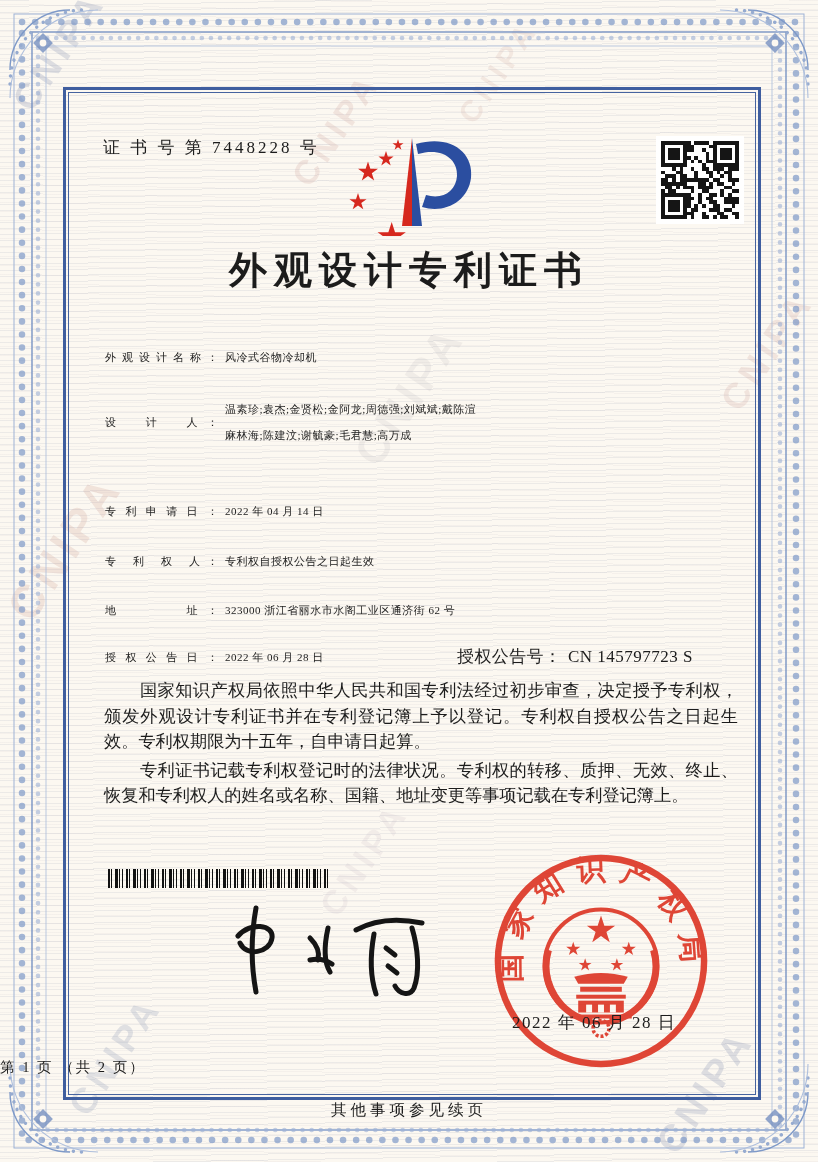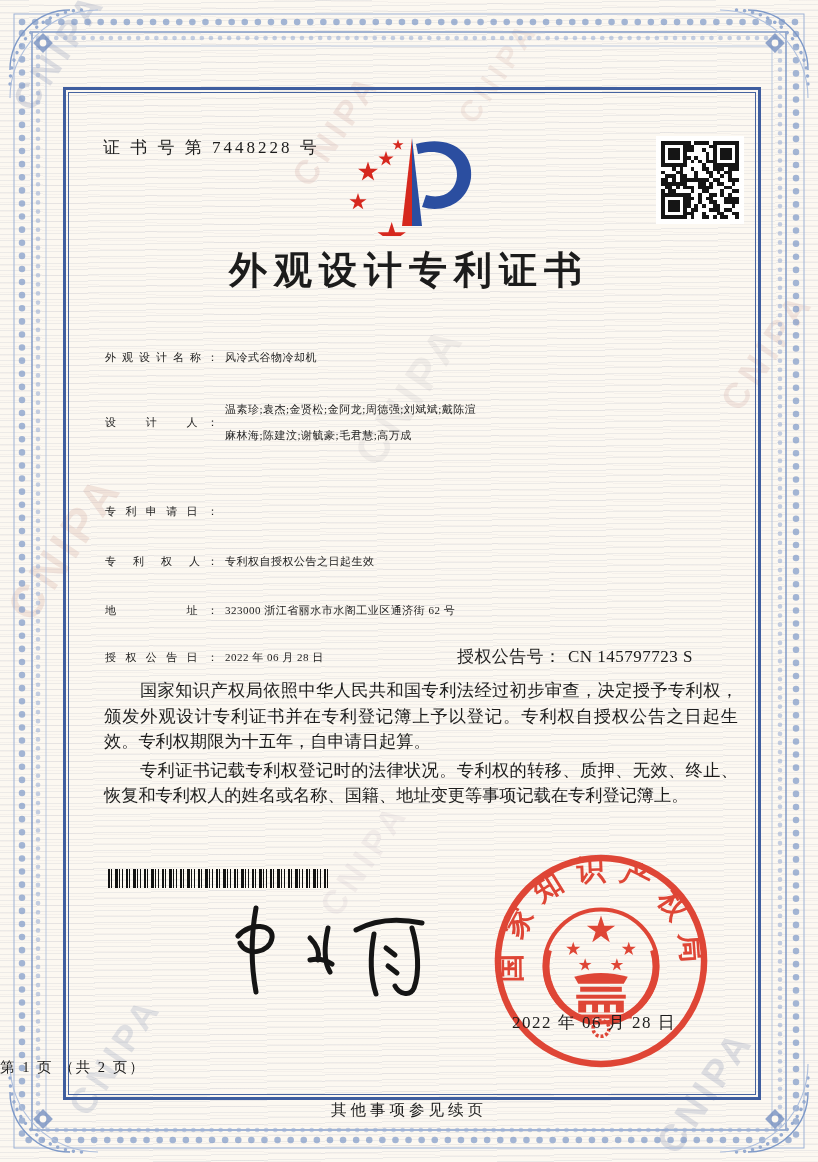--- a/index.html
+++ b/index.html
@@ -365,20 +365,21 @@
     <span class="flabel">设　计　人：</span>
     <span class="fvalue">
       <span style="display:block;">温素珍;袁杰;金贤松;金阿龙;周德强;刘斌斌;戴陈渲</span>
       <span style="display:block;">麻林海;陈建汶;谢毓豪;毛君慧;高万成</span>
     </span>
   </div>
 
 
   <div class="row" style="top:498px;">
     <span class="flabel">专利申请日：</span>
+    <span class="fvalue">2022 年 04 月 14 日</span>
   </div>
 
   <div class="row" style="top:548px;">
     <span class="flabel">专 利 权 人：</span>
     <span class="fvalue">专利权自授权公告之日起生效</span>
   </div>
 
   <div class="row" style="top:597px;">
     <span class="flabel">地　　　址：</span>
     <span class="fvalue">323000 浙江省丽水市水阁工业区通济街 62 号</span>

